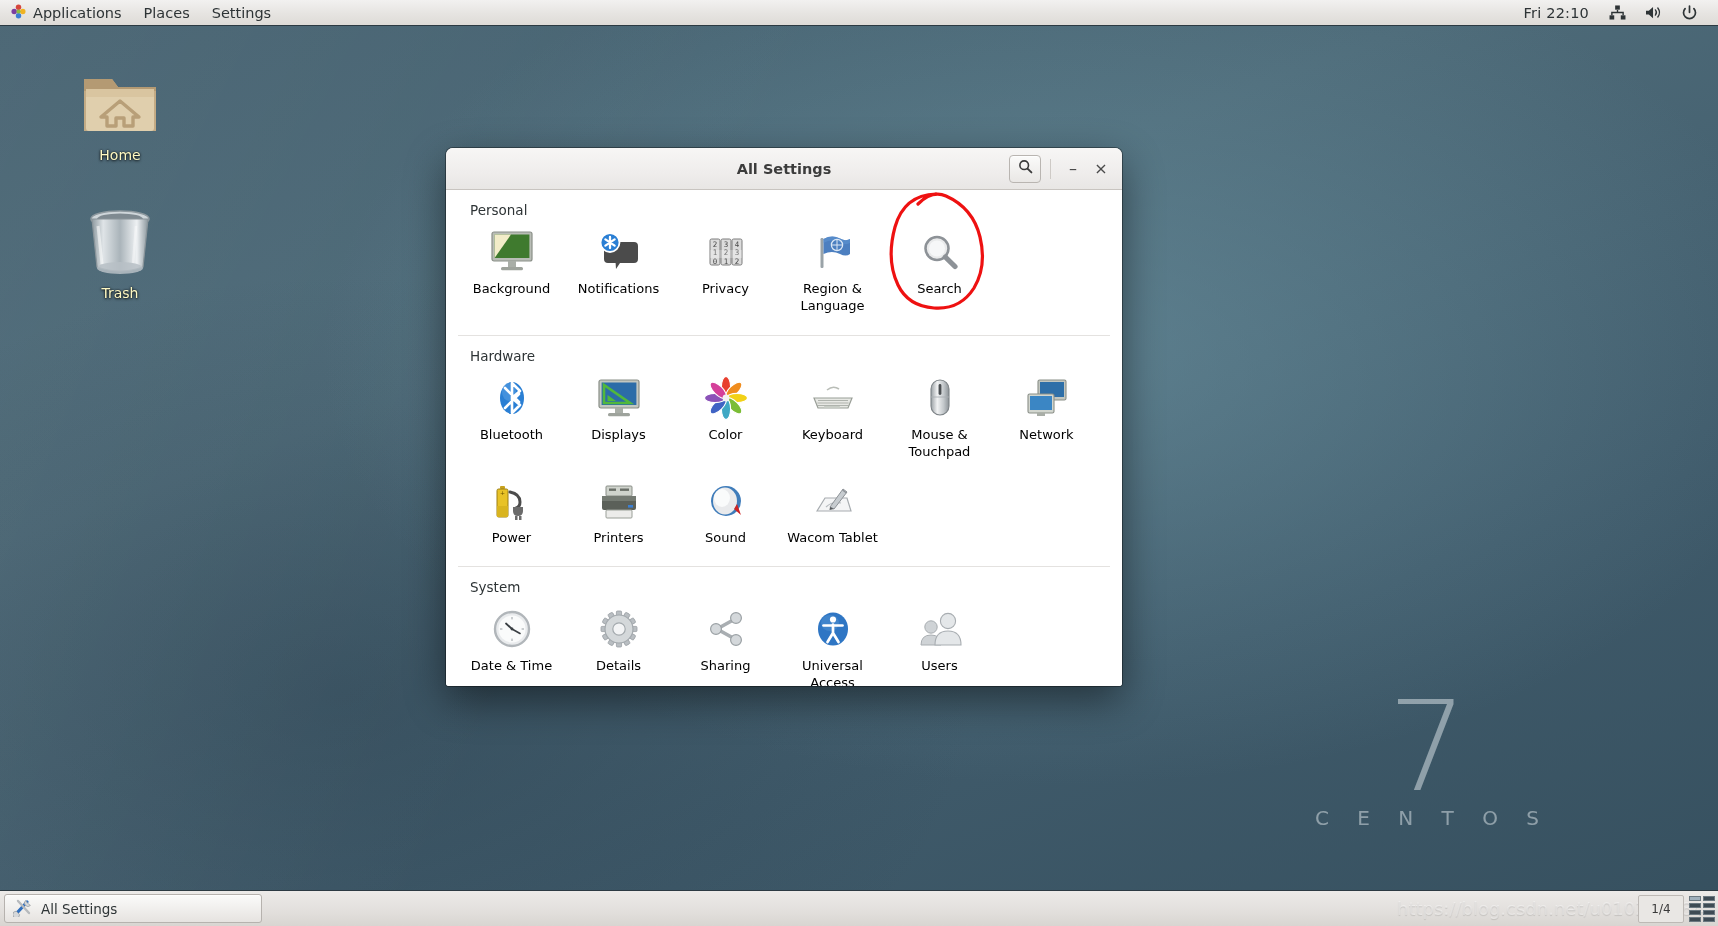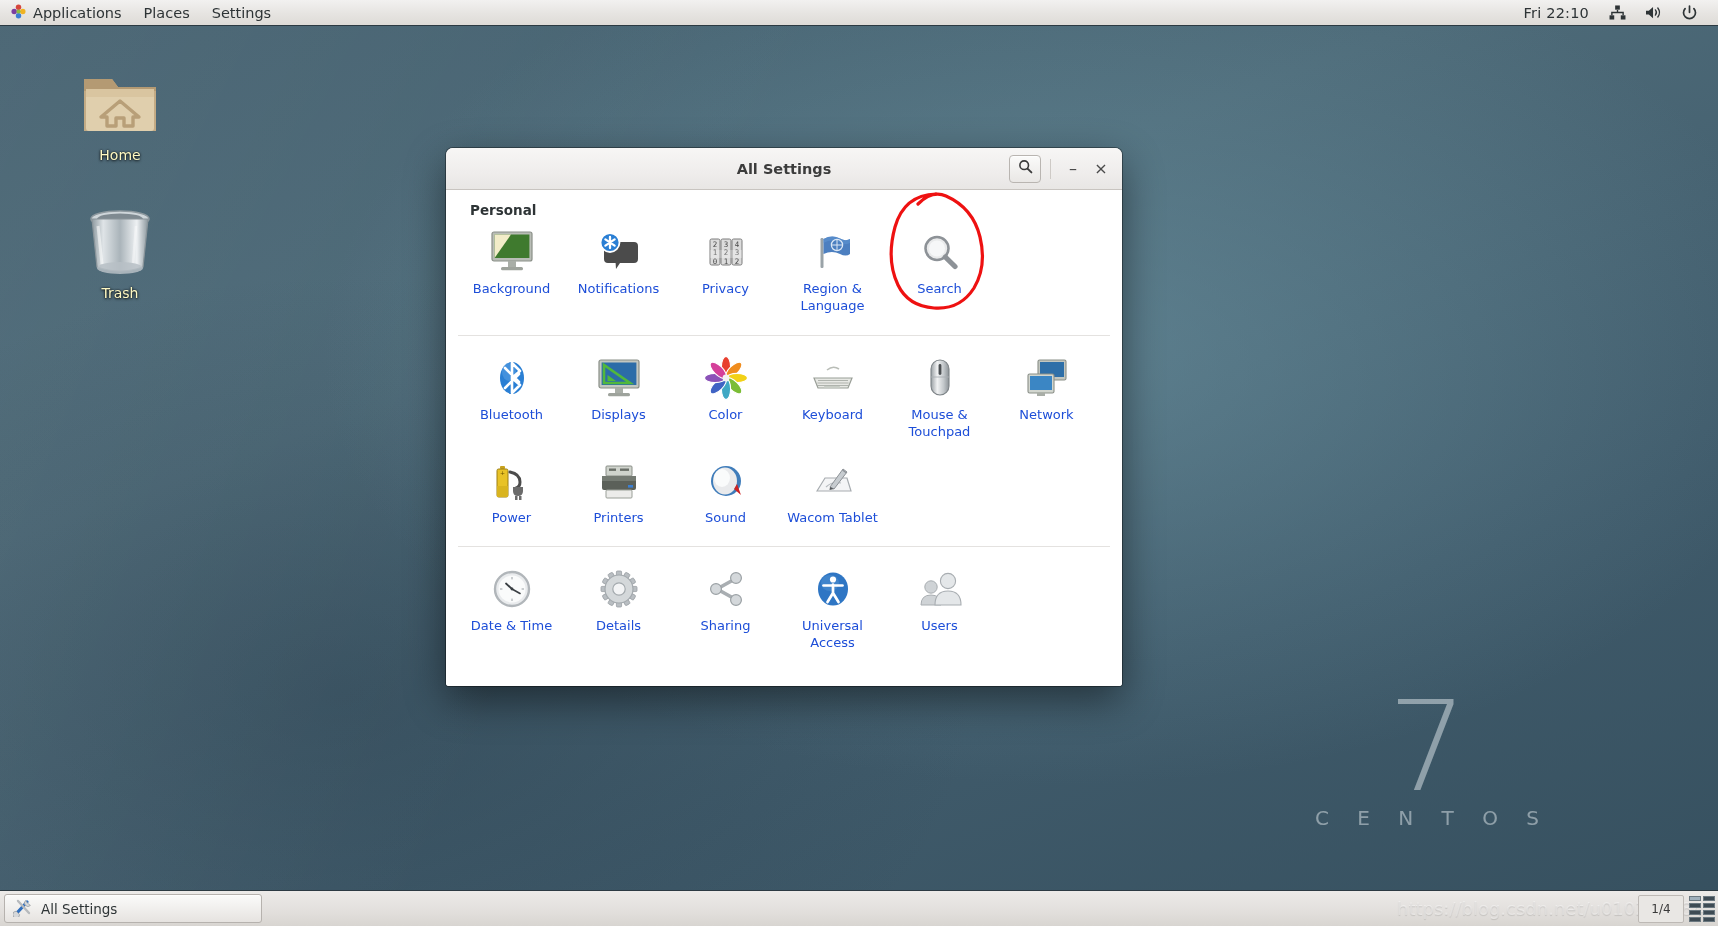--- a/index.html
+++ b/index.html
@@ -92,31 +92,31 @@
   .tb-btn {
     width:26px; height:26px; display:flex; align-items:center; justify-content:center;
     cursor:pointer; border-radius:3px; color:#4a4a4a; font-size:16px; line-height:1;
   }
 
   #win-body { flex:1; overflow:hidden; padding:0 12px; background:#fff; position:relative; }
 
   .section { padding-top:12px; }
   .section + .section { border-top:1px solid #e4e2e0; margin-top:10px; }
   .sec-title {
-    font-size:13.5px; font-weight:bold; color:#2e3436;
+    font-size:13.5px; font-weight:normal; color:#2e3436;
     padding:0 0 4px 12px;
   }
   .grid { display:flex; flex-wrap:wrap; }
   .cell {
     width:107px; padding:6px 2px 10px; text-align:center;
     cursor:pointer; border-radius:4px;
   }
   .cell .ico { height:48px; display:flex; align-items:center; justify-content:center; }
   .cell .cap {
-    font-size:13px; color:#1d4ed8; line-height:1.3; margin-top:5px;
+    font-size:13px; color:#000000; line-height:1.3; margin-top:5px;
     word-wrap:break-word; padding:0 2px;
   }
 
   
   #annot { position:absolute; left:874px; top:182px; z-index:50; pointer-events:none; }
 
   
   #taskbar {
     position:absolute; left:0; bottom:0; width:1718px; height:36px; z-index:60;
     background:linear-gradient(180deg,#eceae8 0%, #e2dfdc 60%, #d8d5d1 100%);
@@ -337,20 +337,21 @@
               <path d="M28.3 27 L38 36.5" stroke="#8d9297" stroke-width="5.2" stroke-linecap="round"></path>
             </svg>
           </div>
           <div class="cap">Search</div>
         </div>
 
       </div>
     </div>
 
     <div class="section">
+      <div class="sec-title">Hardware</div>
       <div class="grid">
 
         <div class="cell">
           <div class="ico">
             <svg width="46" height="44" viewBox="0 0 46 44">
               <ellipse cx="23" cy="22" rx="12" ry="16" fill="#2a7fd4"></ellipse>
               <ellipse cx="20" cy="16" rx="7" ry="9" fill="#5ea3e6" opacity=".5"></ellipse>
               <path d="M23 7 L31 15 L23 22 L23 7 M23 22 L31 29 L23 37 L23 22 M16 12 L30 26 M16 32 L30 18" stroke="#ffffff" stroke-width="2.6" fill="none" stroke-linejoin="round" stroke-linecap="round"></path>
             </svg>
           </div>
@@ -507,20 +508,21 @@
               <path d="M32.5 11 L36.5 14" stroke="#8d9297" stroke-width="1.2"></path>
             </svg>
           </div>
           <div class="cap">Wacom Tablet</div>
         </div>
 
       </div>
     </div>
 
     <div class="section">
+      <div class="sec-title">System</div>
       <div class="grid">
 
         <div class="cell">
           <div class="ico">
             <svg width="46" height="44" viewBox="0 0 46 44">
               <circle cx="23" cy="22" r="17" fill="#e9ebed" stroke="#b1b6ba" stroke-width="2.4"></circle>
               <circle cx="23" cy="22" r="13.5" fill="#fafbfb"></circle>
               <g stroke="#9aa0a5" stroke-width="1">
                 <path d="M23 10 V12.4"></path>
                   <path d="M23 31.6 V34"></path>

